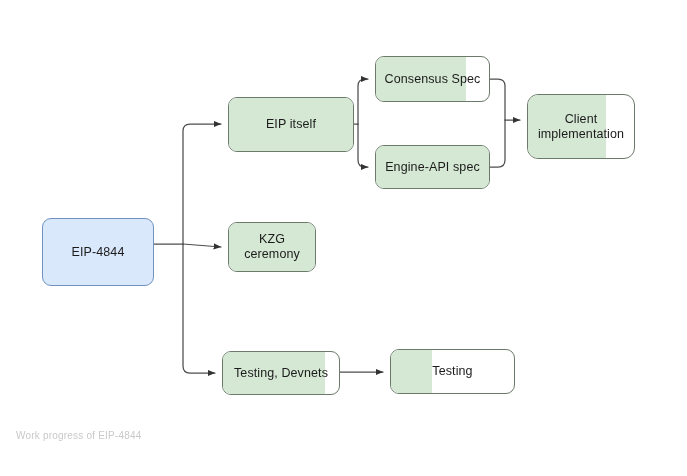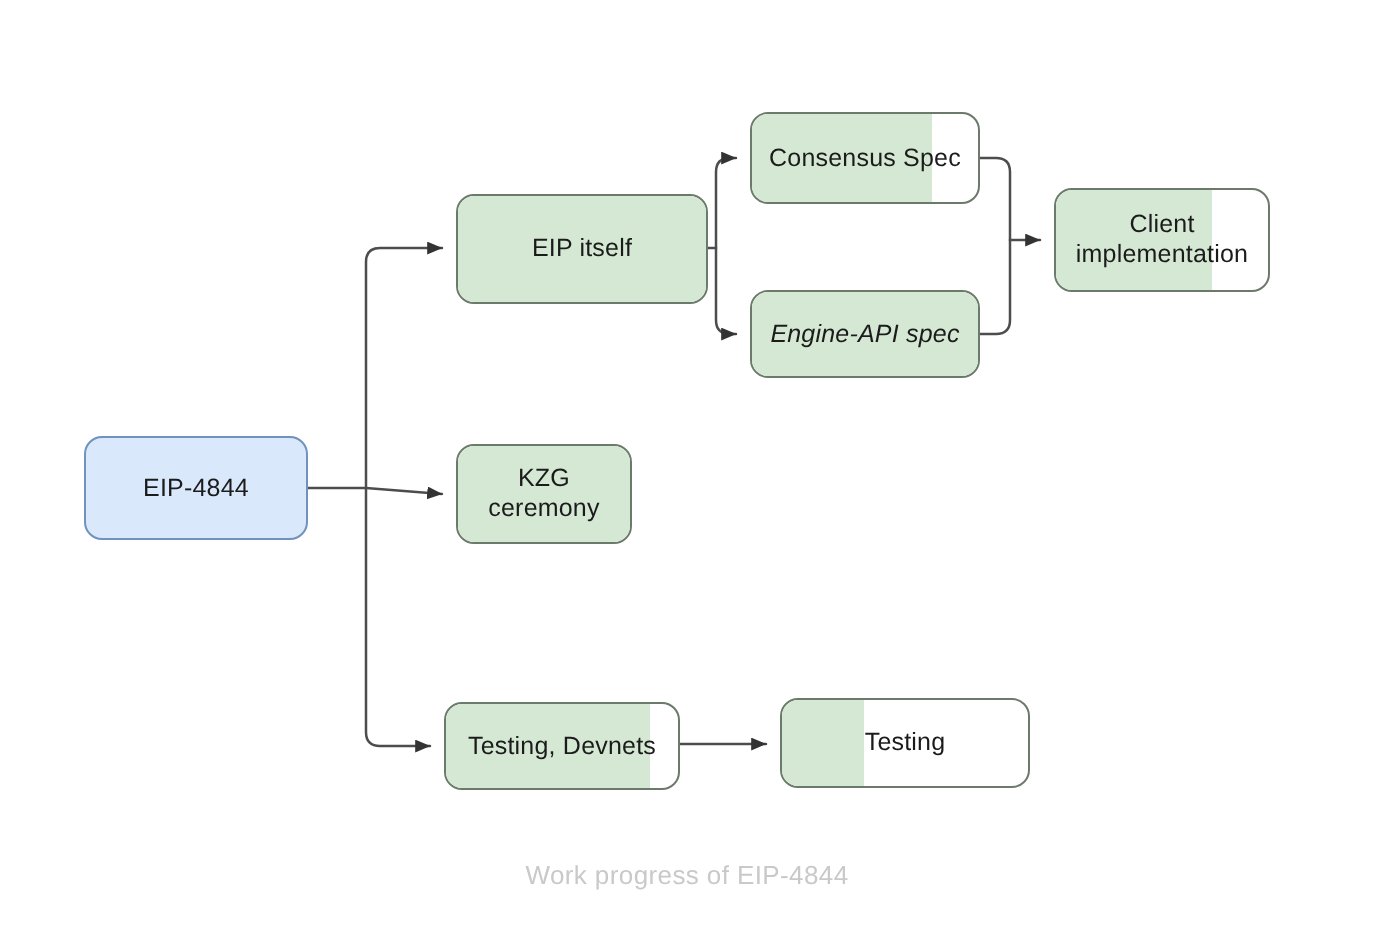--- a/index.html
+++ b/index.html
@@ -58,26 +58,25 @@
     text-align: center;
     color: #1b1b1b;
     font-size: 12.5px;
     line-height: 15px;
     letter-spacing: 0.1px;
     padding: 0 6px;
     white-space: pre-line;
   }
   .caption {
     position: absolute;
-    left: 0;
+    left: 16px;
     right: 0;
     top: 430px;
-    text-align: center;
     color: #c9c9c9;
-    font-size: 13px;
+    font-size: 10px;
     letter-spacing: 0.2px;
   }
 </style>
 </head>
 <body>
 
 <div id="canvas">
 
   <svg id="edges" viewBox="0 0 687 476" xmlns="http://www.w3.org/2000/svg">
     <defs>
@@ -105,21 +104,21 @@
       <path d="M490,79 L498,79 Q505,79 505,86 L505,120"></path>
 
       <path d="M490,167 L498,167 Q505,167 505,160 L505,120"></path>
 
       <path d="M505,120 L520,120" marker-end="url(#arrow)"></path>
 
       <path d="M340,372 L383,372" marker-end="url(#arrow)"></path>
     </g>
   </svg>
 
-  <div class="node blue" style="left:42px; top:218px; width:112px; height:52px;">
+  <div class="node blue" style="left:42px; top:218px; width:112px; height:68px;">
     <div class="fill" style="width:0%;"></div>
     <div class="node-label">EIP-4844</div>
   </div>
 
   <div class="node" style="left:228px; top:97px; width:126px; height:55px;">
     <div class="fill" style="width:100%;"></div>
     <div class="node-label">EIP itself</div>
   </div>
 
   <div class="node" style="left:228px; top:222px; width:88px; height:50px;">
@@ -130,26 +129,26 @@
   <div class="node" style="left:222px; top:351px; width:118px; height:44px;">
     <div class="fill" style="width:88%;"></div>
     <div class="node-label">Testing, Devnets</div>
   </div>
 
   <div class="node" style="left:375px; top:56px; width:115px; height:46px;">
     <div class="fill" style="width:80%;"></div>
     <div class="node-label">Consensus Spec</div>
   </div>
 
-  <div class="node" style="left:375px; top:145px; width:115px; height:44px;font-style:italic;">
+  <div class="node" style="left:375px; top:145px; width:115px; height:44px;">
     <div class="fill" style="width:100%;"></div>
     <div class="node-label">Engine-API spec</div>
   </div>
 
-  <div class="node" style="left:527px; top:94px; width:108px; height:52px;">
+  <div class="node" style="left:527px; top:94px; width:108px; height:65px;border-radius:11px;">
     <div class="fill" style="width:74%;"></div>
     <div class="node-label">Client
 implementation</div>
   </div>
 
   <div class="node" style="left:390px; top:349px; width:125px; height:45px;">
     <div class="fill" style="width:33%;"></div>
     <div class="node-label">Testing</div>
   </div>
 

